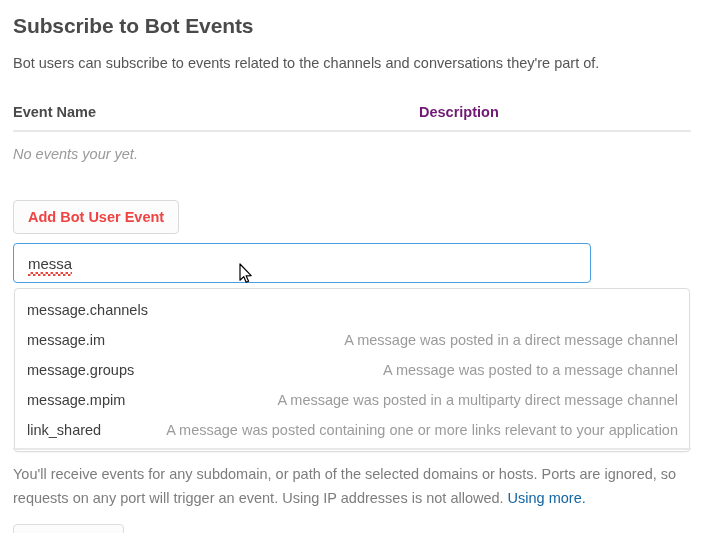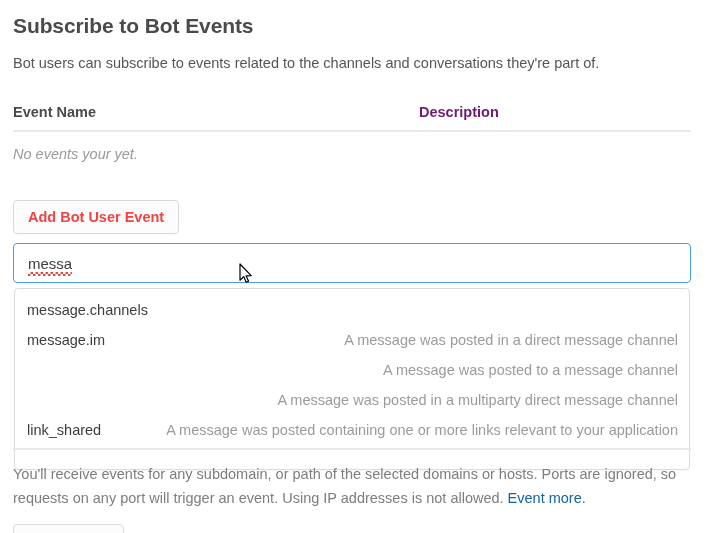--- a/index.html
+++ b/index.html
@@ -114,21 +114,21 @@
     background: #fcfcfc;
     border: 1px solid #dcdcdc;
     border-radius: 4px;
   }
 
   
   .search-input {
     position: absolute;
     left: 13px;
     top: 243px;
-    width: 678px;
+    width: 578px;
     height: 40px;
     box-sizing: border-box;
     background: #ffffff;
     border: 1px solid #4a9fe0;
     border-radius: 4px;
     display: flex;
     align-items: center;
   }
   .search-value {
     margin-left: 14px;
@@ -154,21 +154,21 @@
   
   .dropdown {
     position: absolute;
     left: 14px;
     top: 288px;
     width: 676px;
     box-sizing: border-box;
     background: #ffffff;
     border: 1px solid #dcdcdc;
     border-radius: 4px;
-    padding: 6px 0 24px 0;
+    padding: 6px 0 6px 0;
     box-shadow: 0 1px 2px rgba(0,0,0,0.04);
   }
   .dd-item {
     position: relative;
     height: 30px;
     display: flex;
     align-items: center;
     padding: 0 11px 0 12px;
     box-sizing: border-box;
     cursor: pointer;
@@ -238,35 +238,37 @@
 
   <div class="dropdown" id="dropdown-list">
       <div class="dd-item">
         <span class="dd-name">message.channels</span>
       </div>
       <div class="dd-item">
         <span class="dd-name">message.im</span>
         <span class="dd-desc">A message was posted in a direct message channel</span>
       </div>
       <div class="dd-item">
+        <span class="dd-name">message.groups</span>
         <span class="dd-desc">A message was posted to a message channel</span>
       </div>
       <div class="dd-item">
+        <span class="dd-name">message.mpim</span>
         <span class="dd-desc">A message was posted in a multiparty direct message channel</span>
       </div>
       <div class="dd-item">
         <span class="dd-name">link_shared</span>
         <span class="dd-desc">A message was posted containing one or more links relevant to your application</span>
       </div>
     </div>
 
   <div class="divider divider-bottom"></div>
 
   <div class="footer-note">
-    <span>You'll receive events for any subdomain, or path of the selected domains or hosts. Ports are ignored, so requests on any port will trigger an event. Using IP addresses is not allowed. </span><a class="link">Event more.</a>
+    <span>You'll receive events for any subdomain, or path of the selected domains or hosts. Ports are ignored, so requests on any port will trigger an event. Using IP addresses is not allowed. </span><a class="link">Using more.</a>
   </div>
 
   <div class="btn-partial"></div>
 
   <div class="cursor">
     <svg width="14" height="21" viewBox="0 0 14 21">
       <path d="M1,1 L1,17.2 L4.7,13.6 L7.2,19.3 L9.6,18.3 L7.1,12.8 L12.2,12.6 Z" fill="#ffffff" stroke="#000000" stroke-width="1.2" stroke-linejoin="round"></path>
     </svg>
   </div>
 

